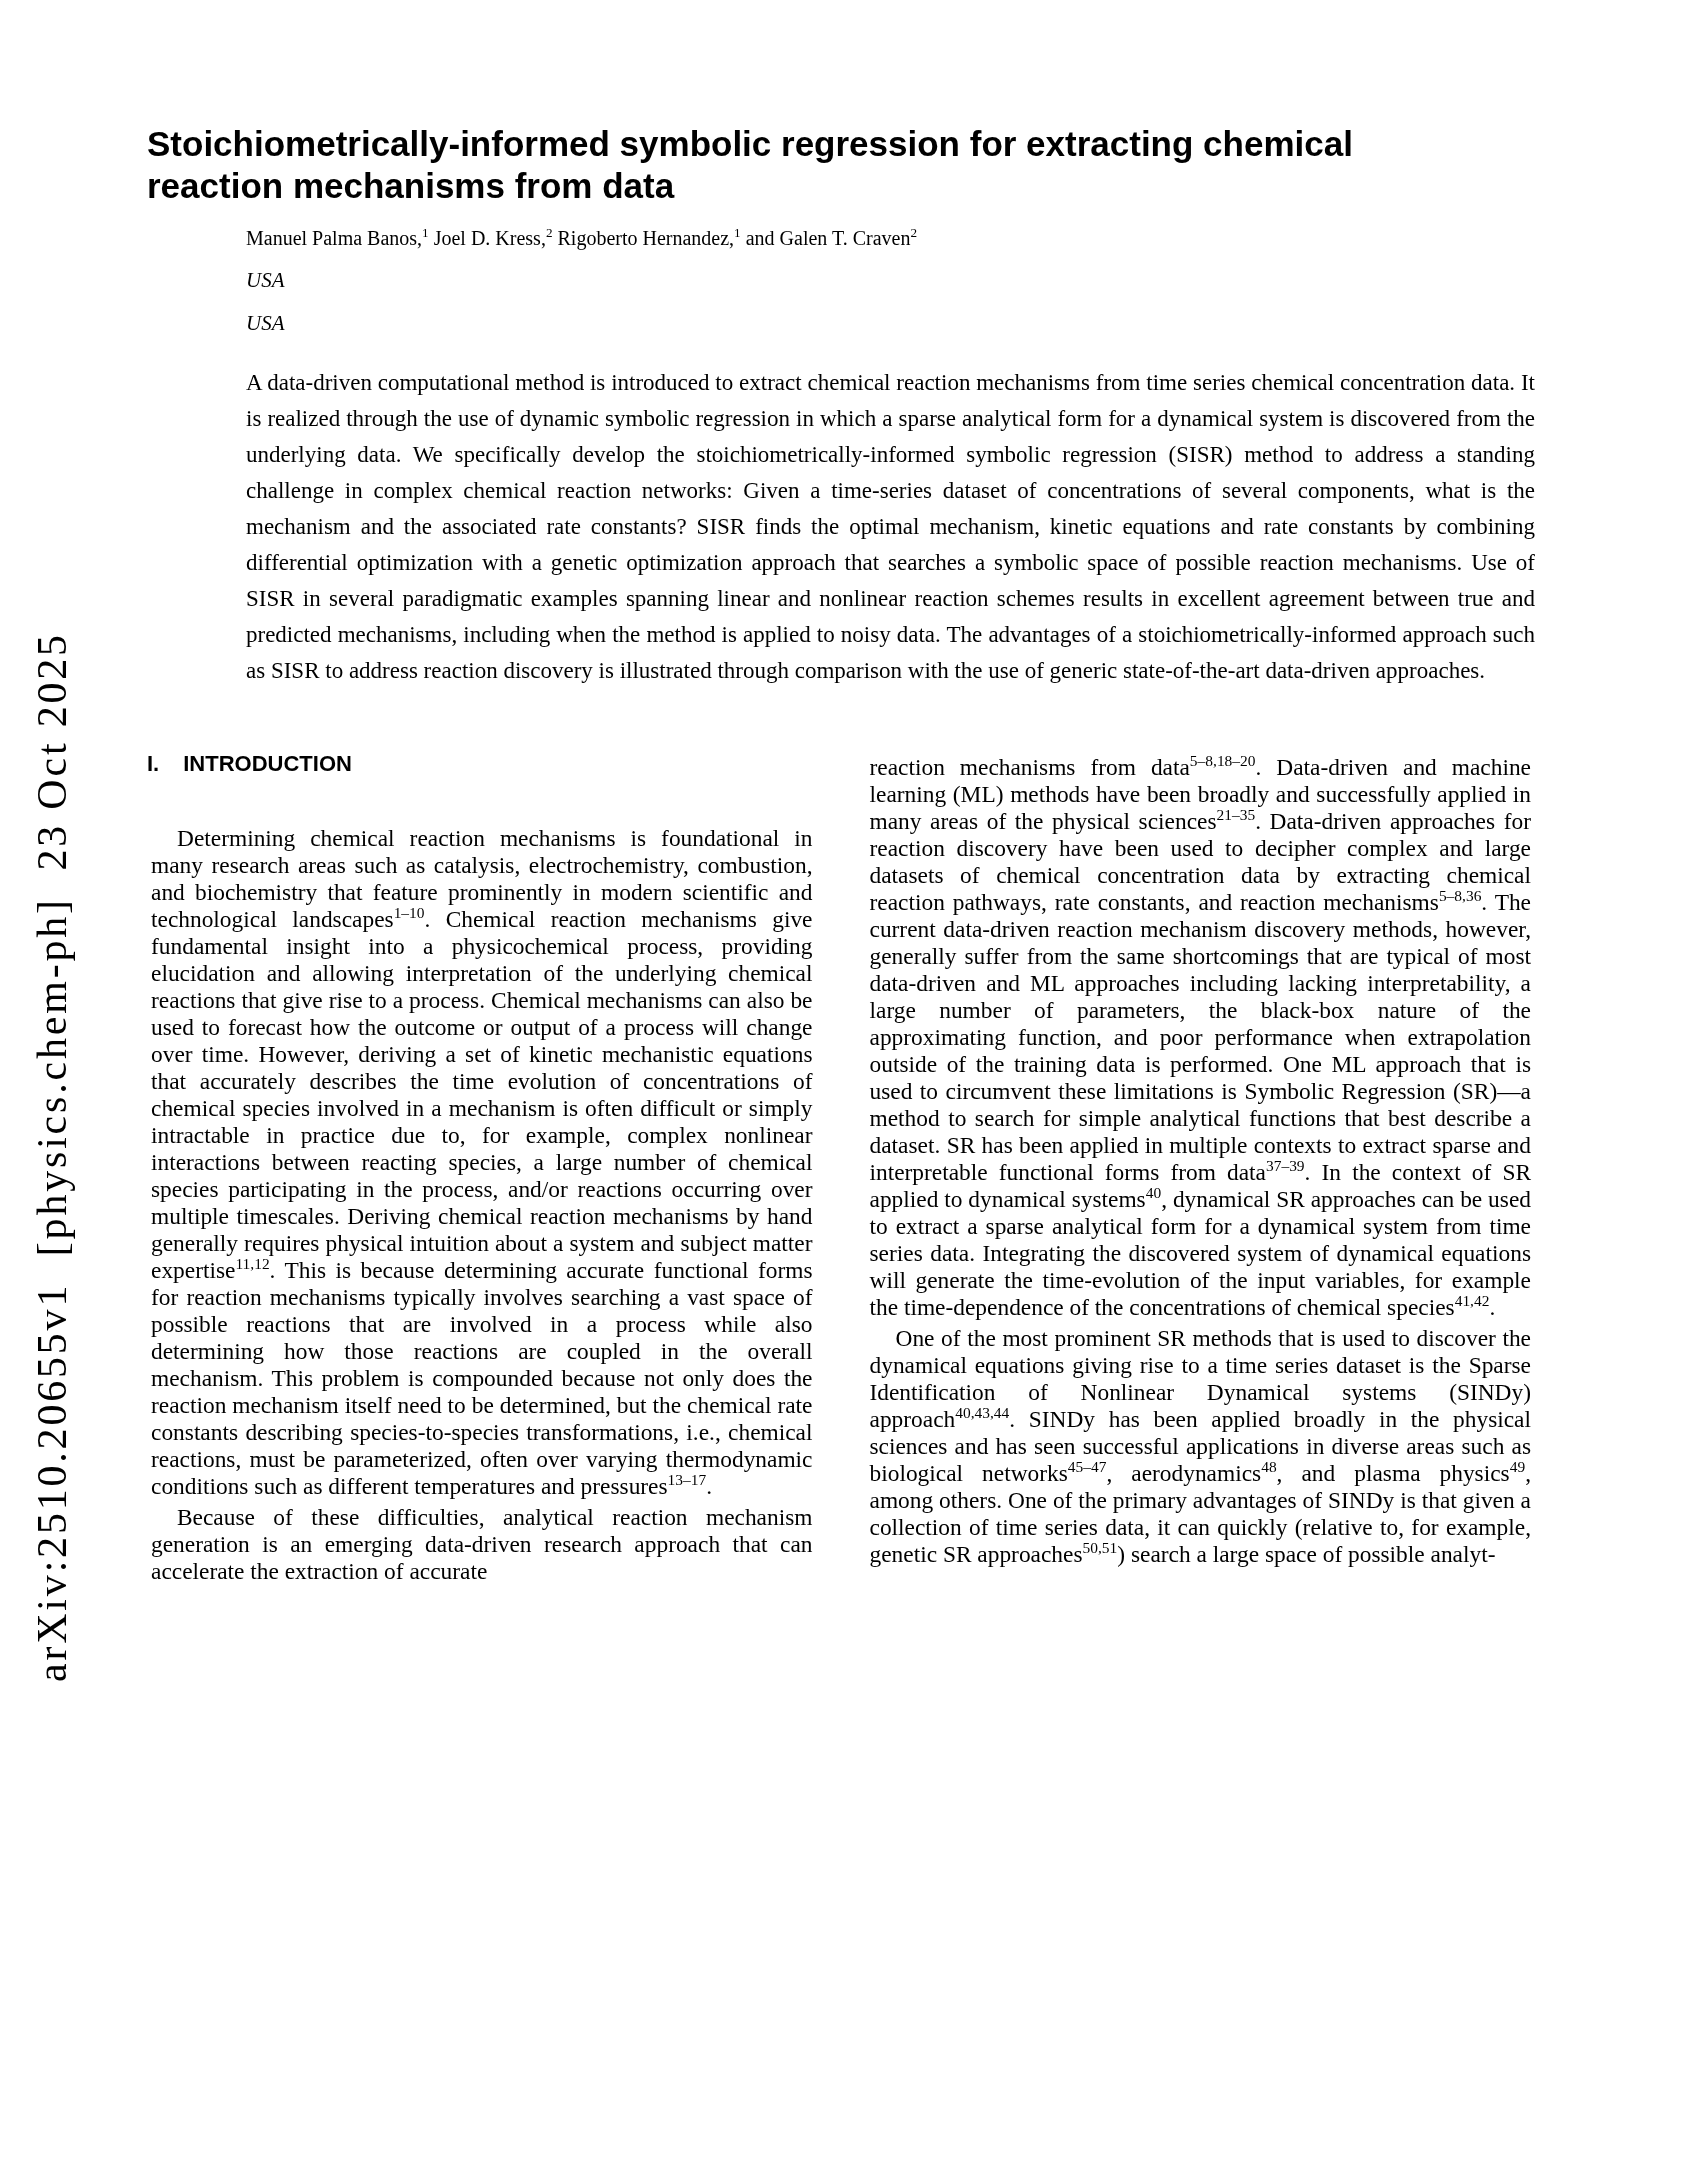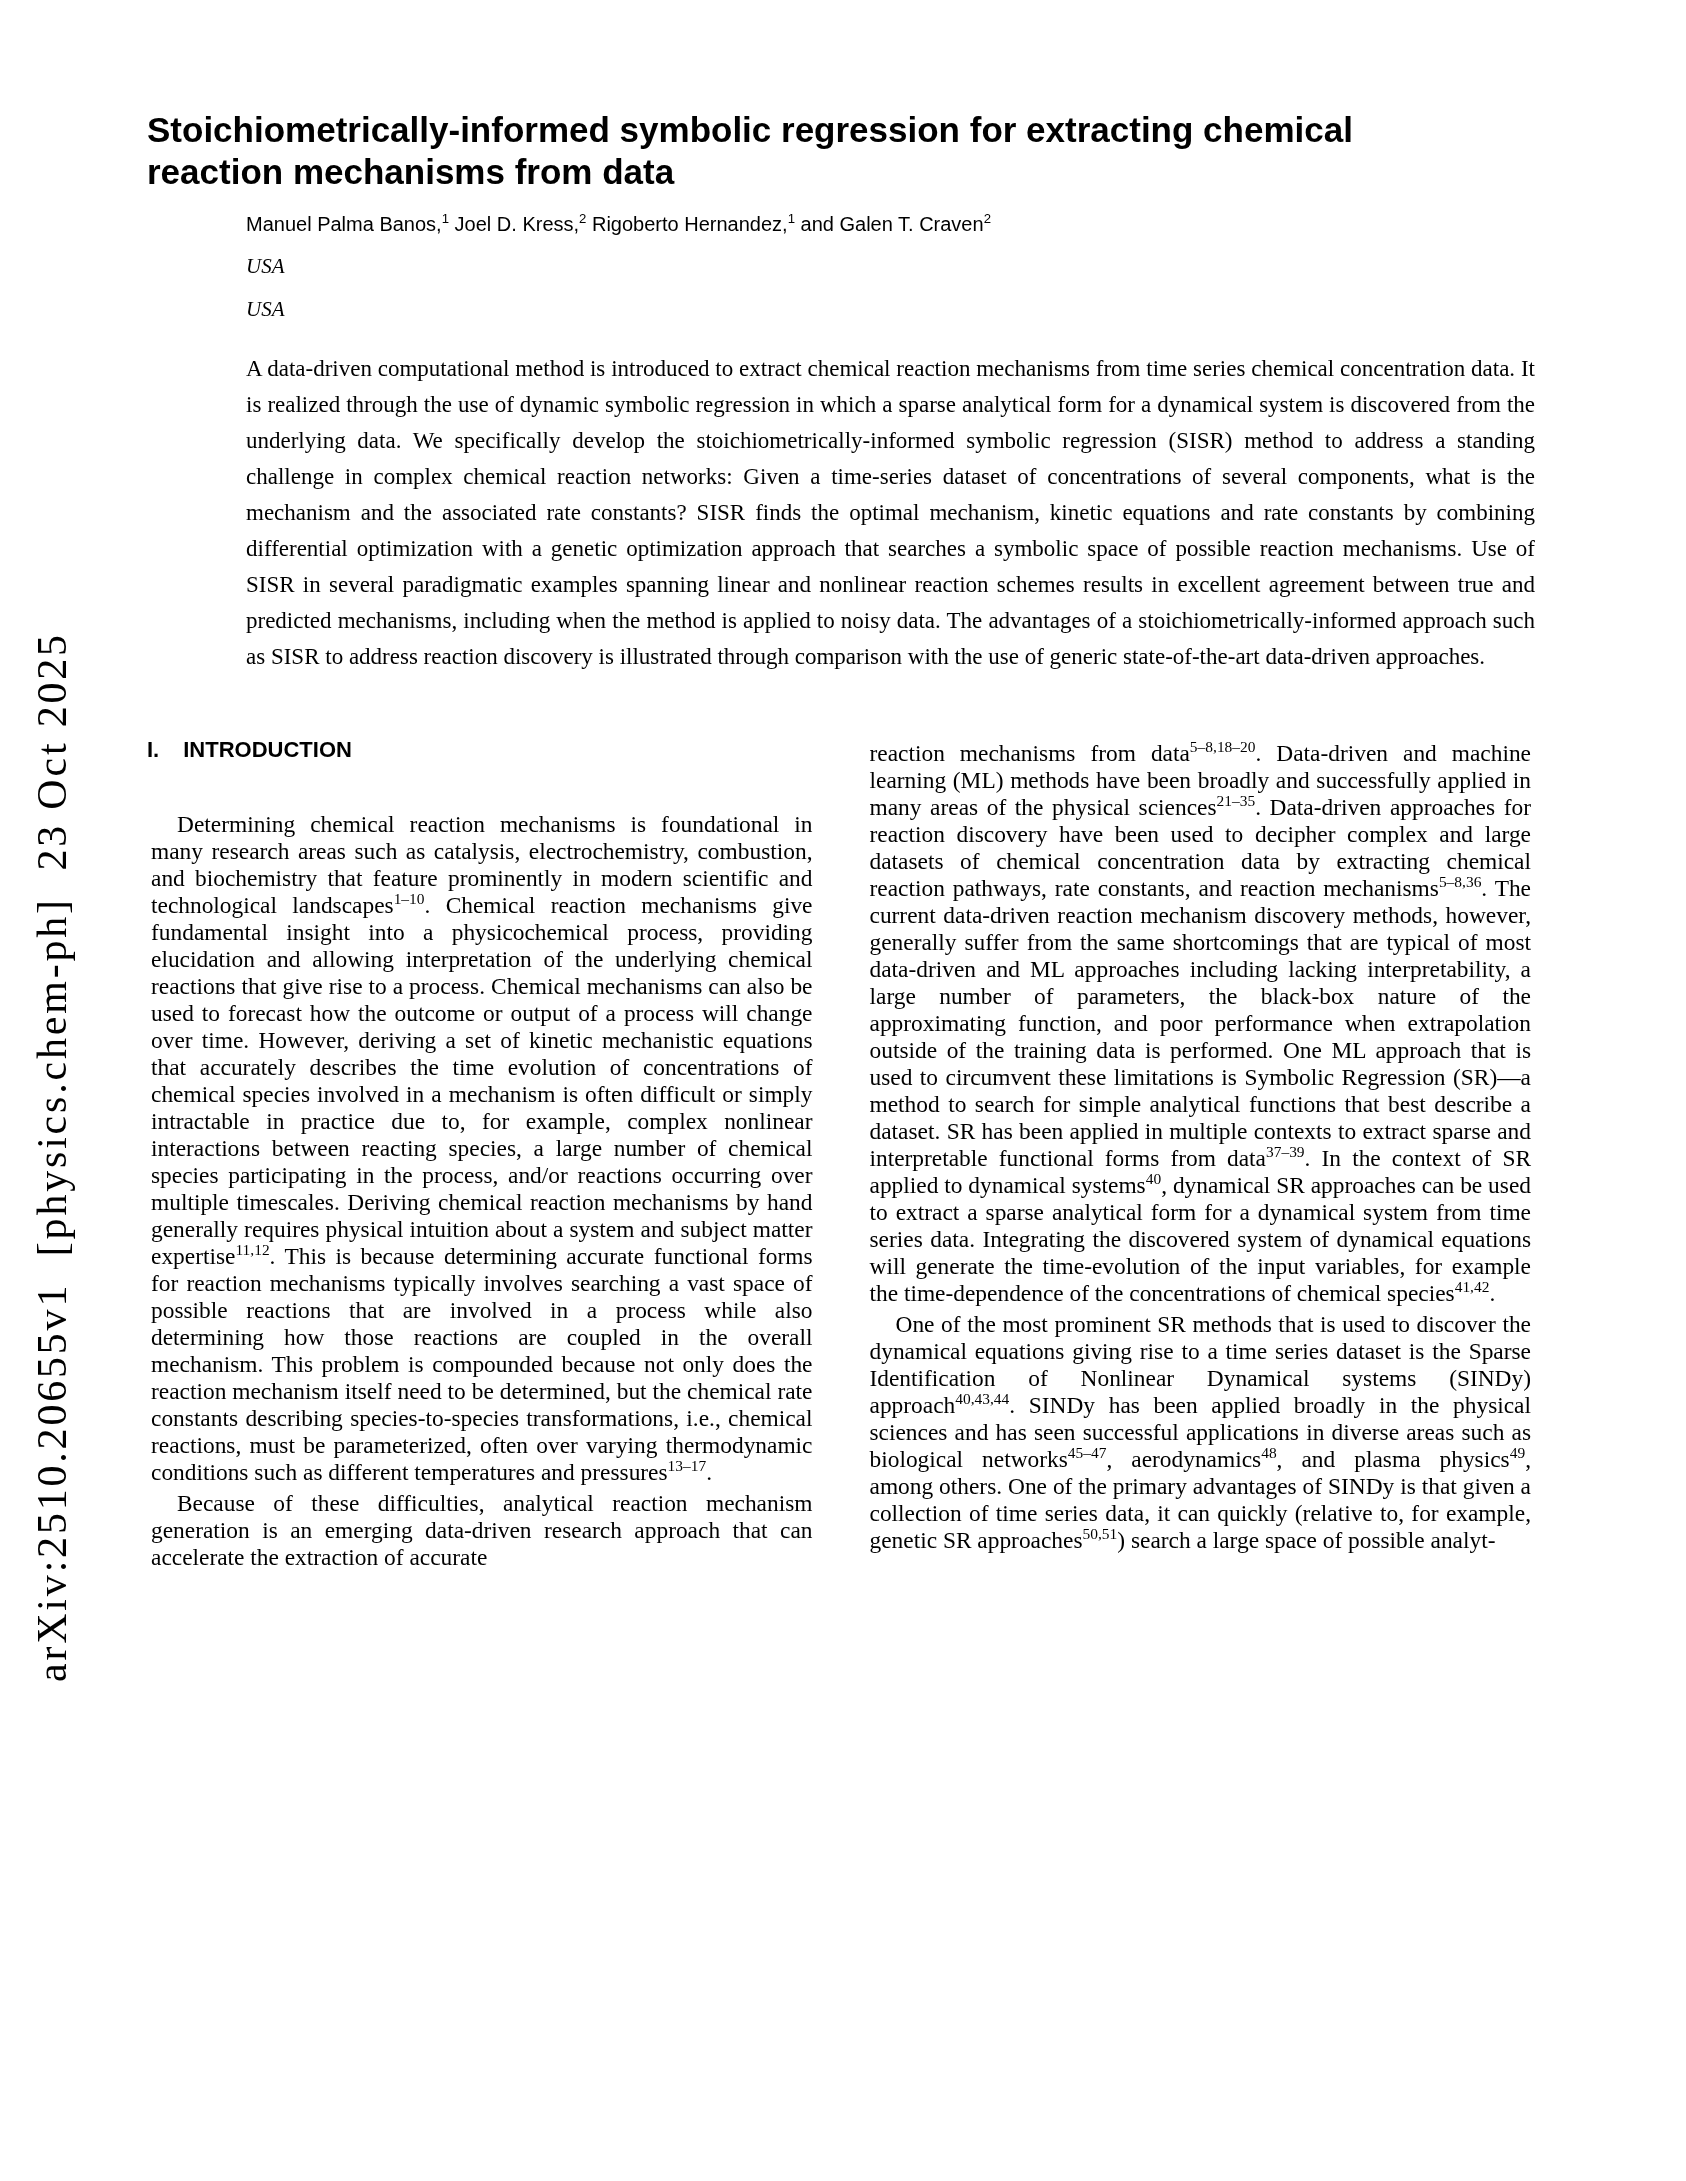--- a/index.html
+++ b/index.html
@@ -22,37 +22,37 @@
     transform-origin: 0 0;
     white-space: pre;
     font-family: "Liberation Serif", serif;
     font-size: 42px;
     letter-spacing: 2.8px;
     color: #000000;
   }
   .content {
     position: absolute;
     left: 147px;
-    top: 109px;
+    top: 123px;
     width: 1388px;
   }
   .title {
     font-family: "Liberation Sans", sans-serif;
     font-weight: bold;
     font-size: 35px;
     line-height: 1.2;
     max-width: 1313px;
     color: #000000;
   }
   .byline {
     margin-left: 99px;
     margin-top: 18.4px;
   }
   .authors {
-    font-family: Liberation Sans, sans-serif;
+    font-family: Liberation Serif, serif;
     font-size: 20px;
     line-height: 1.3;
     margin-bottom: 5.5px;
   }
   .affil {
     font-style: italic;
     font-size: 21px;
     line-height: 1.25;
     width: 854px;
   }

